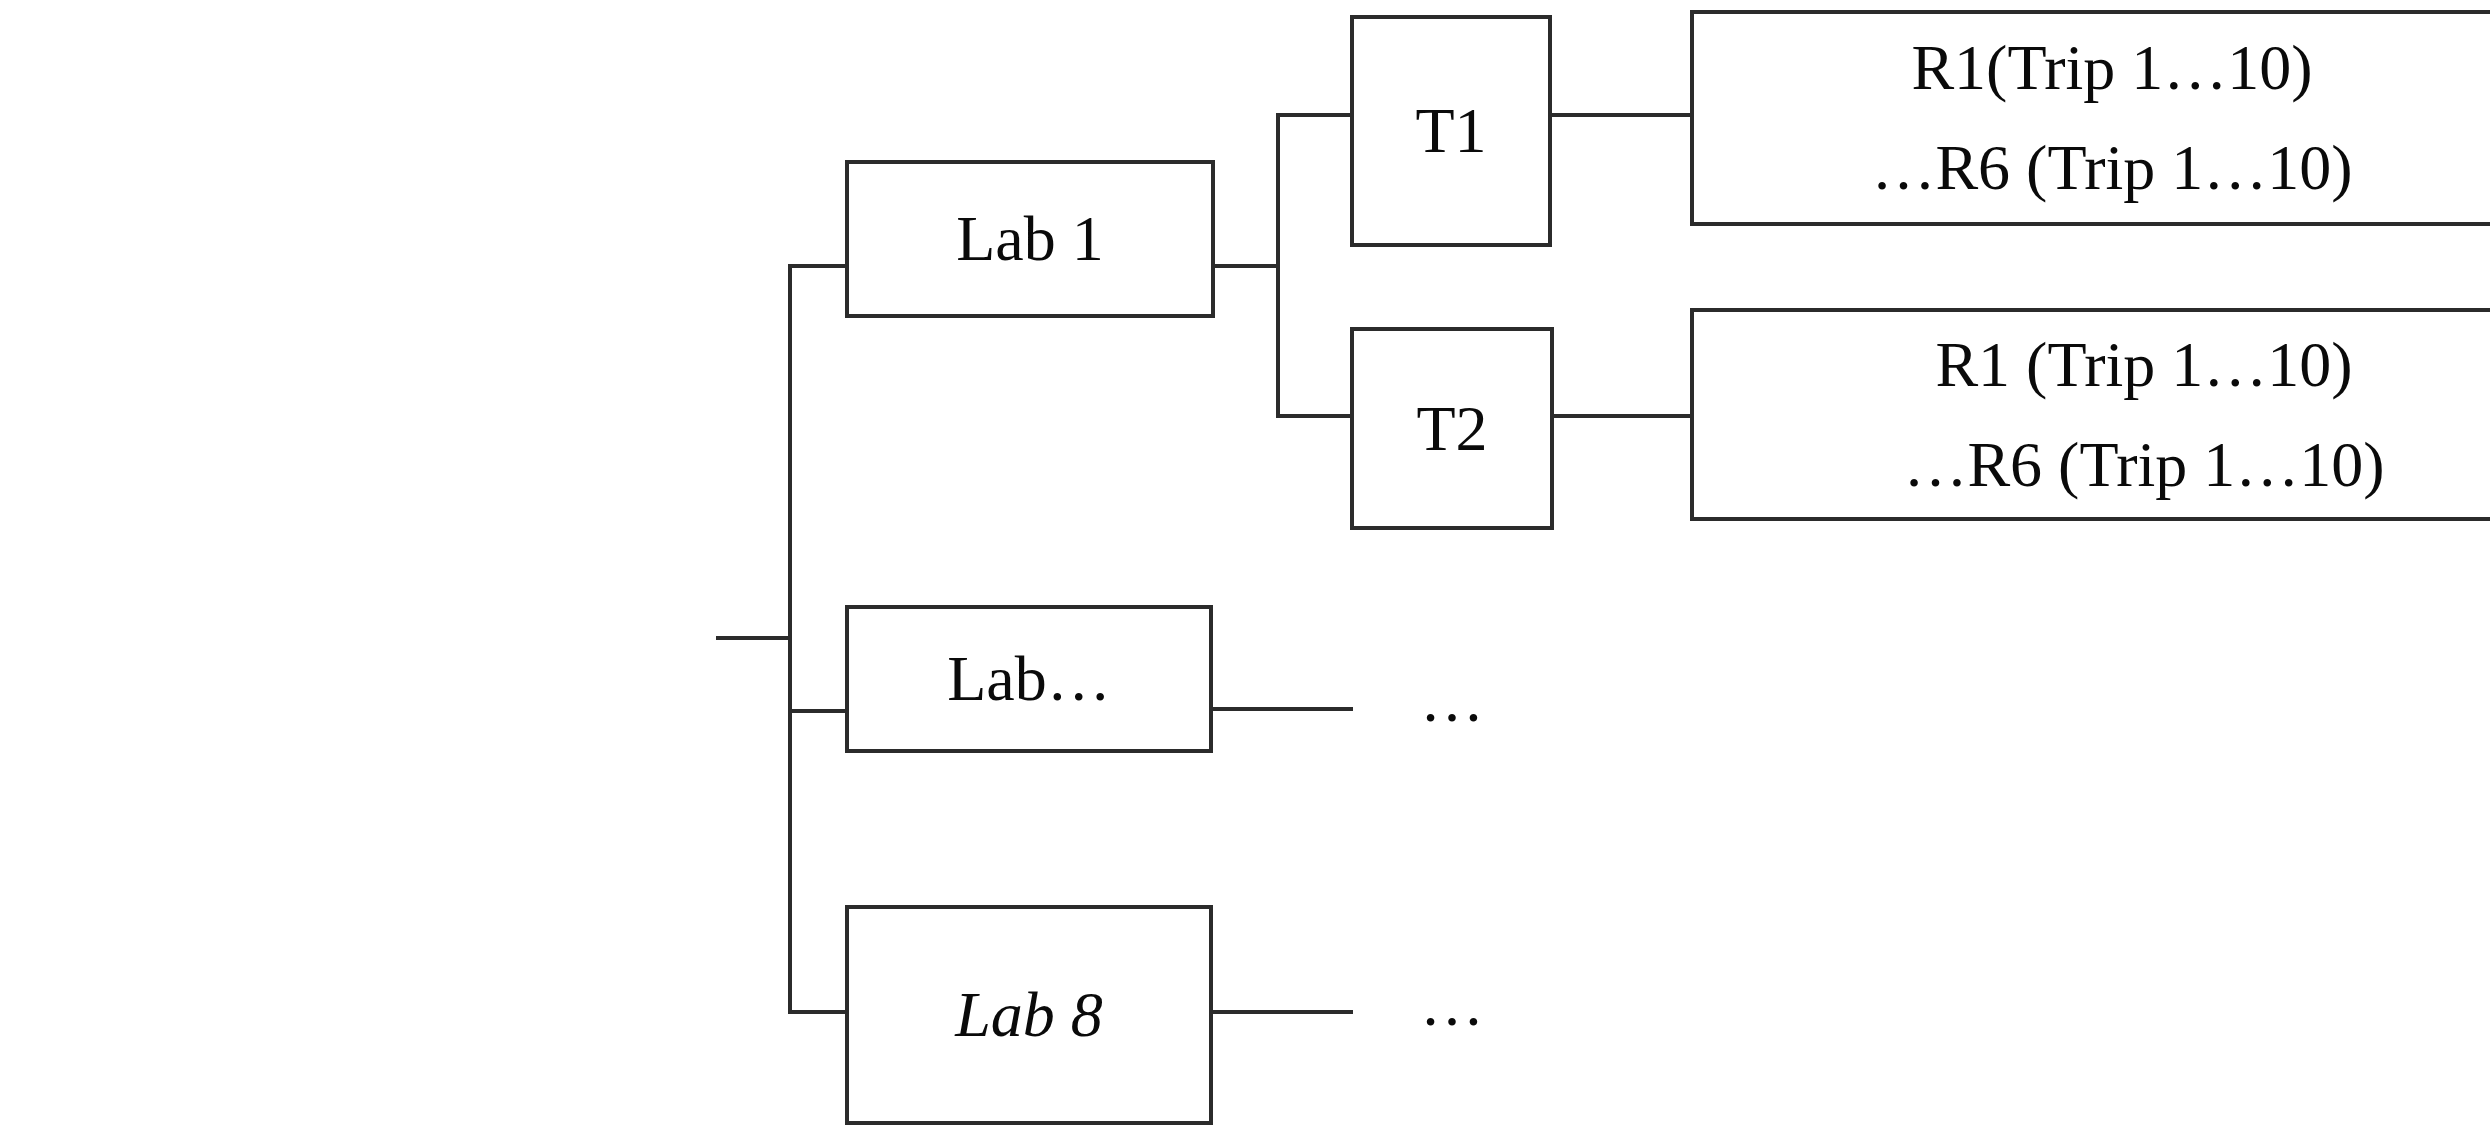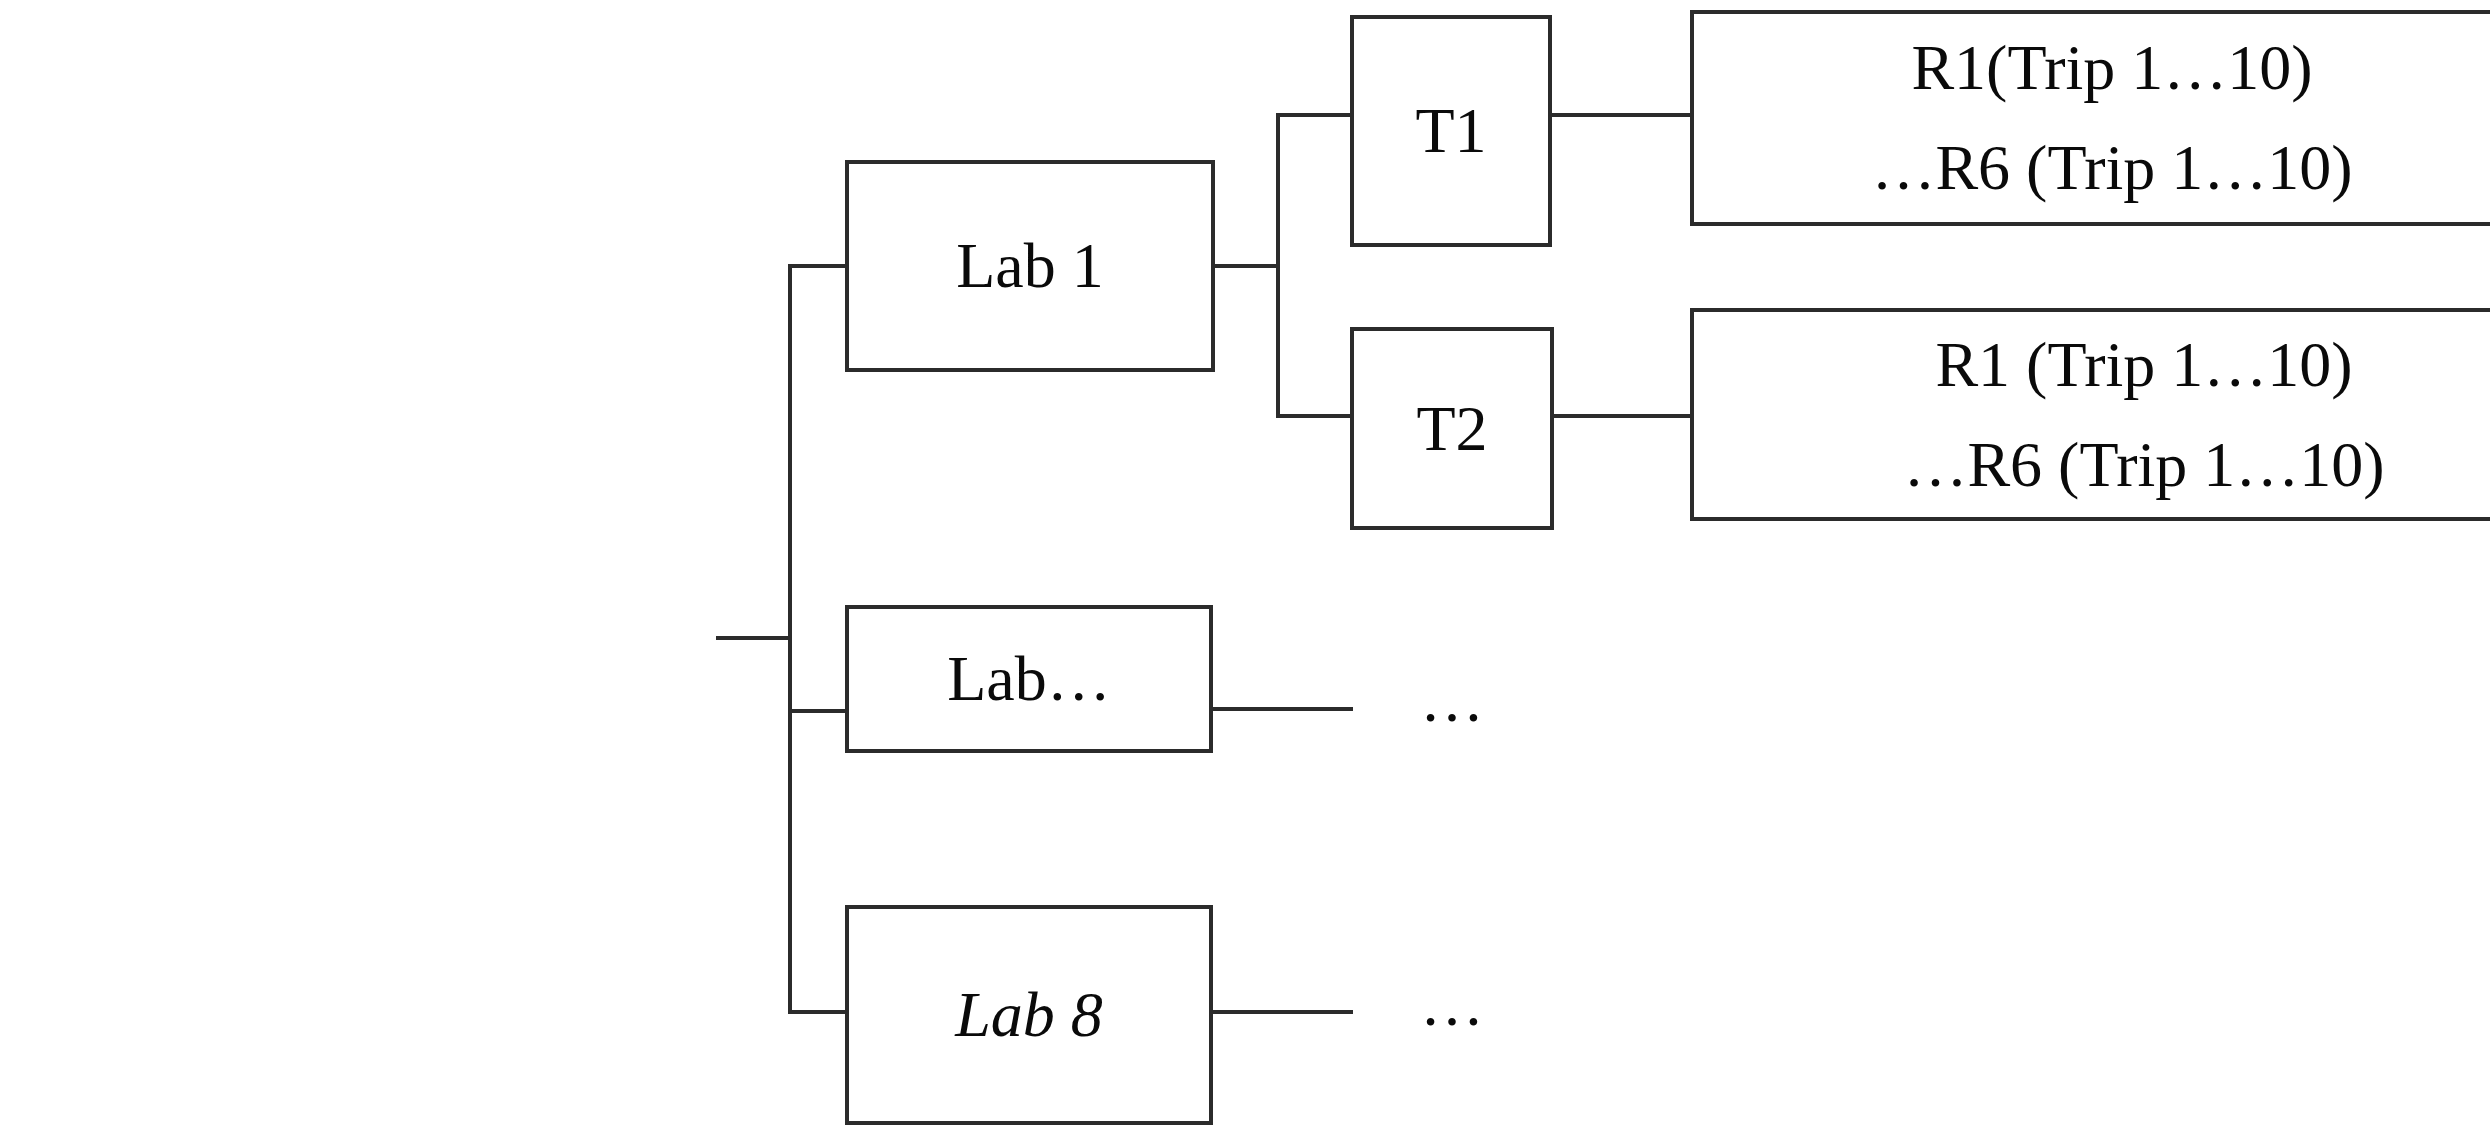--- a/index.html
+++ b/index.html
@@ -37,21 +37,21 @@
     background: #2b2b2b;
   }
   .dots {
     position: absolute;
     font-size: 64px;
     line-height: 64px;
     letter-spacing: 2px;
   }
   
   #root-box   { left: 8px;    top: 530px; width: 710px; height: 216px; }
-  #lab1-box   { left: 845px;  top: 160px; width: 370px; height: 212px; }
+  #lab1-box   { left: 845px;  top: 160px; width: 370px; height: 158px; }
   #labdots-box{ left: 845px;  top: 605px; width: 368px; height: 148px; }
   #lab8-box   { left: 845px;  top: 905px; width: 368px; height: 220px; font-style: italic; }
   #t1-box     { left: 1350px; top: 15px;  width: 202px; height: 232px; justify-content: center; }
   #t2-box     { left: 1350px; top: 327px; width: 204px; height: 203px; }
   #r1-box     { left: 1690px; top: 10px;  width: 844px; height: 216px; }
   #r2-box     { left: 1690px; top: 308px; width: 908px; height: 213px; }
   
   #root-connector     { left: 716px;  top: 636px;  width: 74px;  height: 4px; }
   #trunk-line         { left: 788px;  top: 264px;  width: 4px;   height: 750px; }
   #lab1-branch        { left: 790px;  top: 264px;  width: 55px;  height: 4px; }

